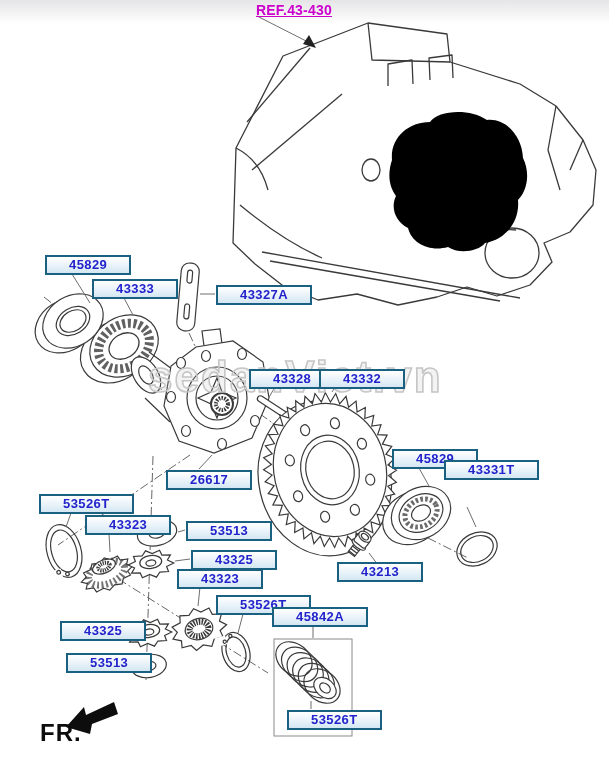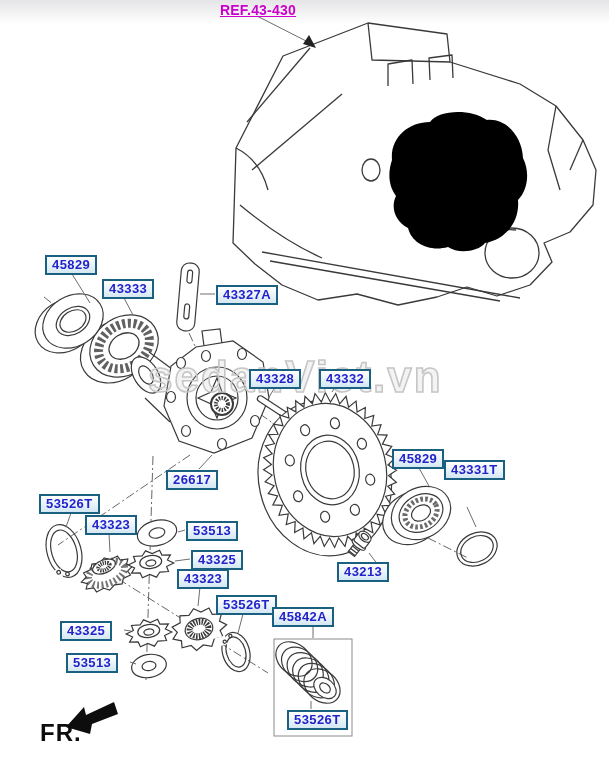--- a/index.html
+++ b/index.html
@@ -10,24 +10,24 @@
   svg.diagram{position:absolute;left:0;top:0;z-index:1;}
   .watermark{position:absolute;left:148px;top:352px;z-index:2;white-space:nowrap;
              font-size:44px;font-weight:bold;letter-spacing:2px;
              color:rgba(195,195,195,0.20);
              -webkit-text-stroke:1.6px var(--watermark-outline,#c6c6c6);}
   .plabel{position:absolute;z-index:3;display:inline-block;
           border:2px solid var(--label-border,#1a6080);
           background:linear-gradient(180deg,#ffffff,#e8f2f9 55%,#d4e7f3);
           color:var(--label-text,#2323cc);
           font-size:13px;font-weight:bold;line-height:14px;
-          padding:1px 5px;letter-spacing:0.4px;cursor:pointer;}
+          padding:1px 22px;letter-spacing:0.4px;cursor:pointer;}
   .ref{position:absolute;z-index:3;color:var(--ref-link,#cc00cc);
        font-size:14px;font-weight:bold;text-decoration:underline;
-       letter-spacing:0.2px;cursor:pointer;}
+       letter-spacing:0.2px;cursor:pointer;margin-left:36px;}
 </style>
 </head>
 <body>
 
 <div class="stage">
   <div class="topband"></div>
 
   <svg class="diagram" width="609" height="767" viewBox="0 0 609 767">
 
     <g stroke="#666" stroke-width="1" stroke-dasharray="9 3 2 3" fill="none">
@@ -237,21 +237,21 @@
       <text x="40" y="741" font-size="24" font-weight="bold" fill="#0d0d0d" letter-spacing="1">FR.</text>
       <path fill="#0d0d0d" d="M66 727 L84 707 L86 715 L114 702 L118 714 L92 724 L90 734 Z"></path>
     </g>
   </svg>
 
   <div class="watermark">sedanViet.vn</div>
 
   <a class="ref" style="left:220px;top:2px">REF.43-430</a>
 
   <div class="plabel" style="left:45px;top:255px">45829</div>
-  <div class="plabel" style="left:102px;top:279px">43333</div>
+  <div class="plabel" style="left:92px;top:279px">43333</div>
   <div class="plabel" style="left:216px;top:285px">43327A</div>
   <div class="plabel" style="left:249px;top:369px">43328</div>
   <div class="plabel" style="left:319px;top:369px">43332</div>
   <div class="plabel" style="left:166px;top:470px">26617</div>
   <div class="plabel" style="left:392px;top:449px">45829</div>
   <div class="plabel" style="left:444px;top:460px">43331T</div>
   <div class="plabel" style="left:39px;top:494px">53526T</div>
   <div class="plabel" style="left:85px;top:515px">43323</div>
   <div class="plabel" style="left:186px;top:521px">53513</div>
   <div class="plabel" style="left:191px;top:550px">43325</div>

